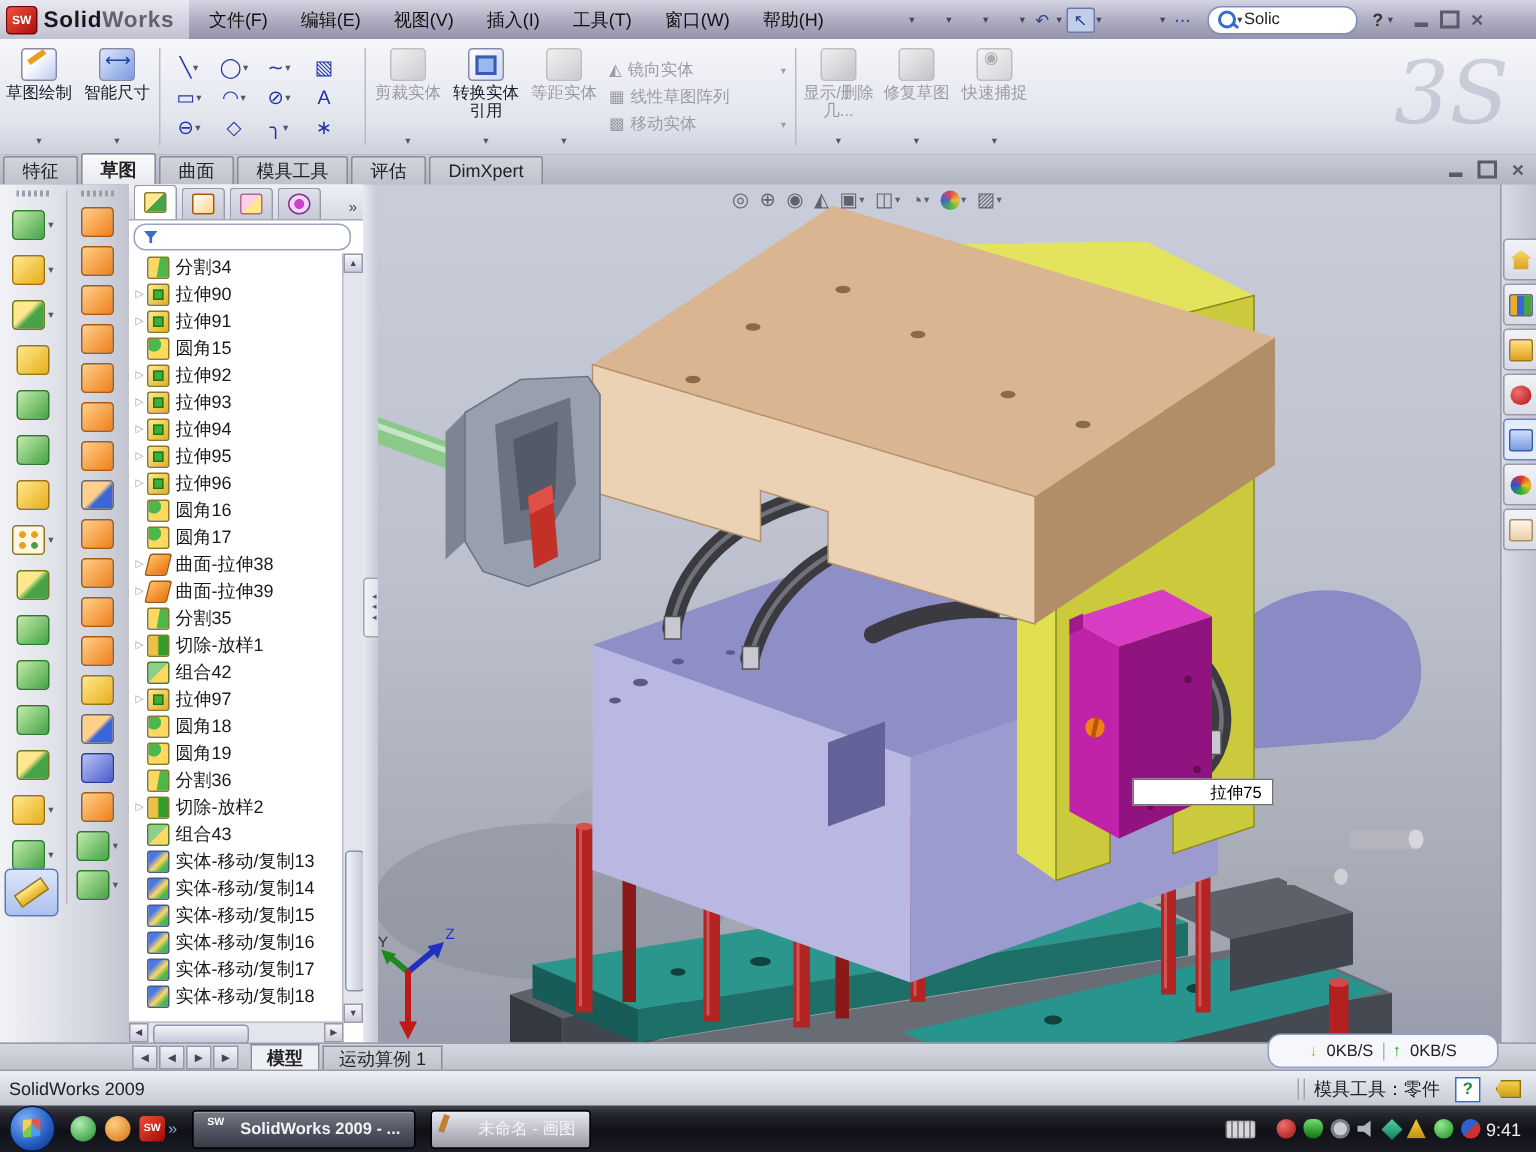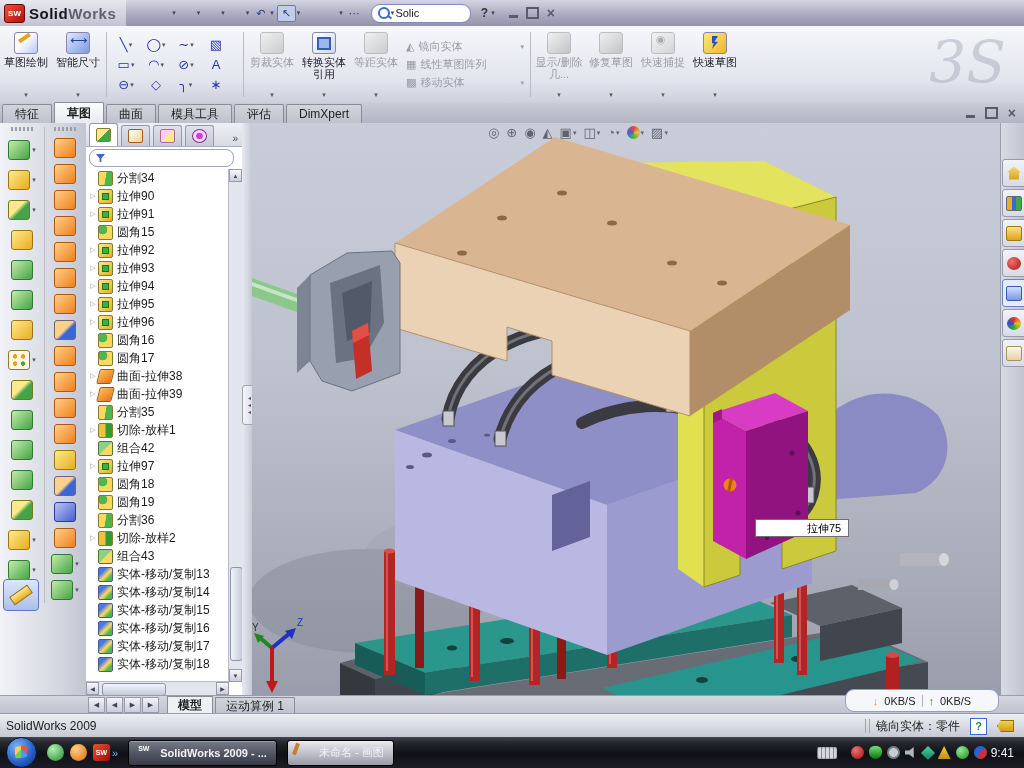--- a/index.html
+++ b/index.html
@@ -246,20 +246,30 @@
 </head>
 <body>
 
 <div id="stage">
 
   <div id="titlebar">
     <div id="logo">
       <span class="swcube">SW</span>
       <span class="logotext"><b>Solid</b><i>Works</i></span>
     </div>
+    <div id="menubar">
+
+    <span class="menu"><span>文件(F)</span></span>
+        <span class="menu"><span>编辑(E)</span></span>
+        <span class="menu"><span>视图(V)</span></span>
+        <span class="menu"><span>插入(I)</span></span>
+        <span class="menu"><span>工具(T)</span></span>
+        <span class="menu"><span>窗口(W)</span></span>
+        <span class="menu"><span>帮助(H)</span></span>
+      </div>
     <div id="tbtools">
 
     <span class="tkwrap tbk-pin">
           <span class="tk">
             <span></span>
           </span>
         </span>
         <span class="tkwrap tbk-new dd">
           <span class="tk">
             <span></span>
@@ -434,25 +444,20 @@
           <span class="bdd">▾</span>
         </div>
         <div class="bigbtn icon-repair disabled">
           <span class="bicon bic-repair"></span>
           <span>修复草图</span>
           <span class="bdd">▾</span>
         </div>
         <div class="bigbtn icon-snap disabled dd">
           <span class="bicon bic-snap"></span>
           <span>快速捕捉</span>
-          <span class="bdd">▾</span>
-        </div>
-        <div class="bigbtn icon-rapid enabled">
-          <span class="bicon bic-rapid"></span>
-          <span>快速草图</span>
           <span class="bdd">▾</span>
         </div>
       </div>
     <div id="wm">3S</div>
   </div>
 
   <div id="cmdtabs">
     <div style="display:flex;align-items:flex-end;">
 
     <div class="ctab">
@@ -1036,21 +1041,21 @@
         <div class="dtab">
           <span>运动算例 1</span>
         </div>
       </div>
   </div>
 
   <div id="statusbar">
     <span id="sbleft">SolidWorks 2009</span>
     <div id="sbright">
       <span class="sbsep"></span>
-      <span>镜向实体：零件</span>
+      <span>模具工具：零件</span>
       <span id="sbhelp">?</span>
       <span id="sbtag"></span>
     </div>
   </div>
 
   <div id="netwidget">
     <span class="dn">↓</span>
     <span>0KB/S</span>
     <span class="nsep"></span>
     <span class="up">↑</span>

